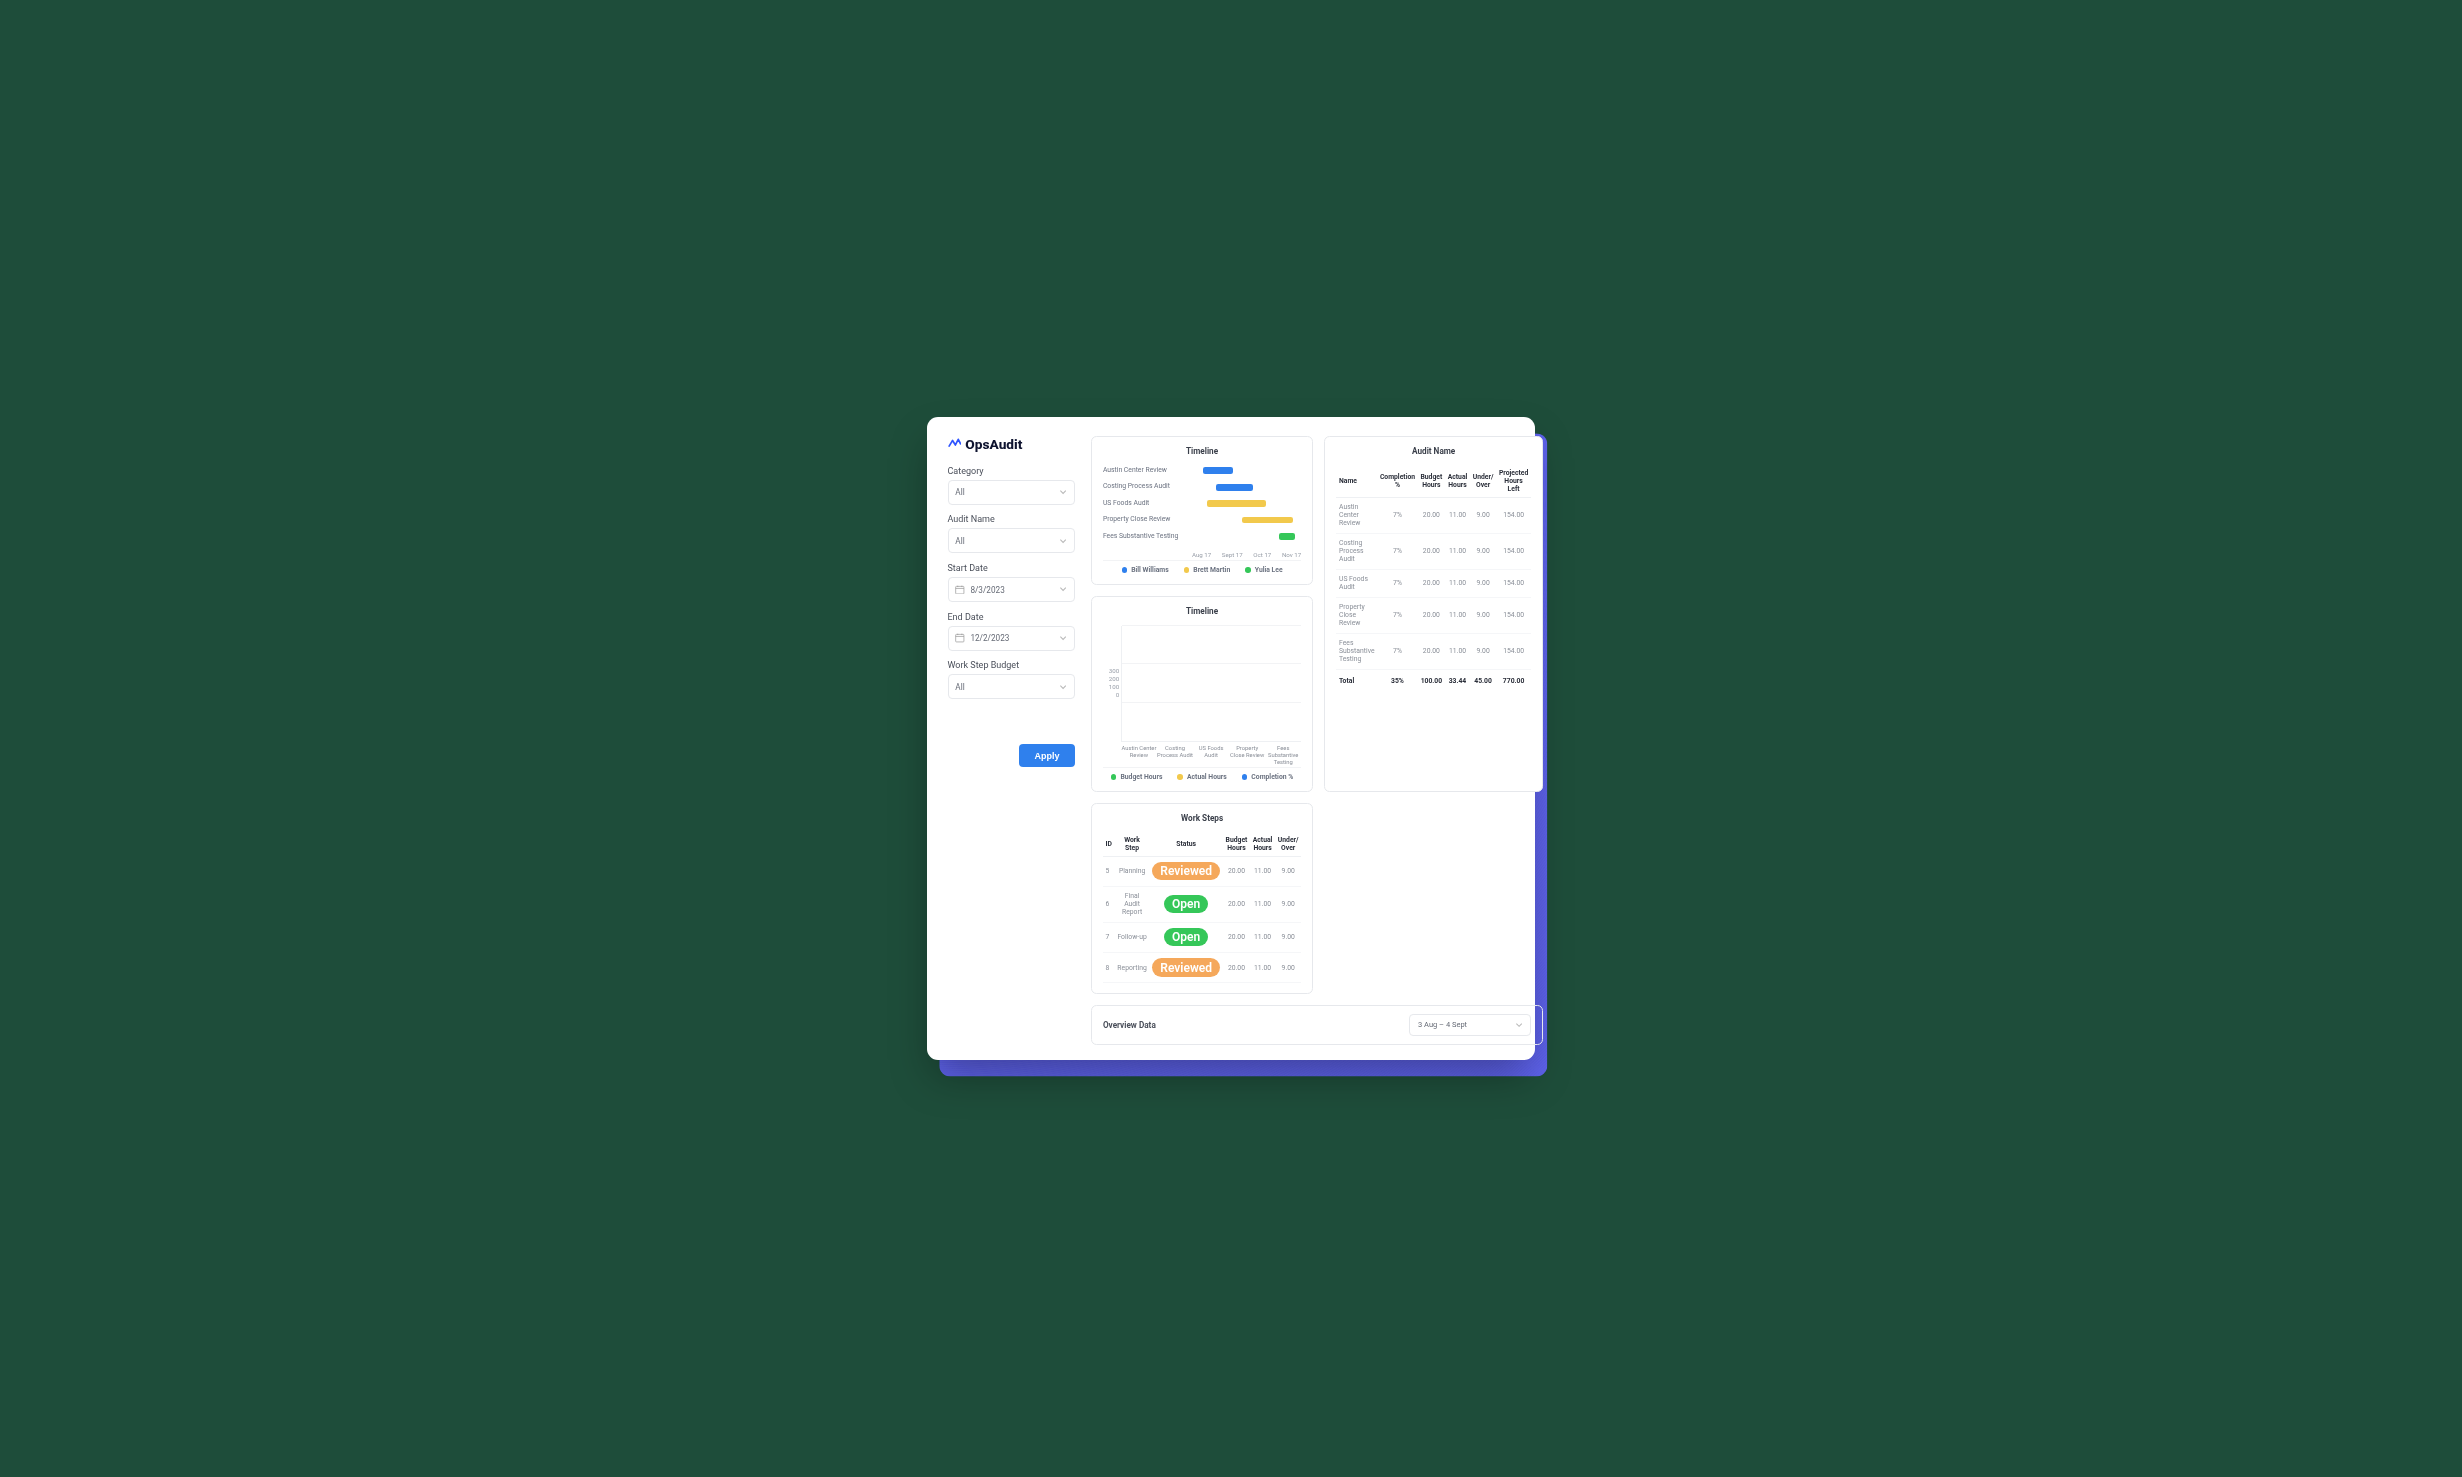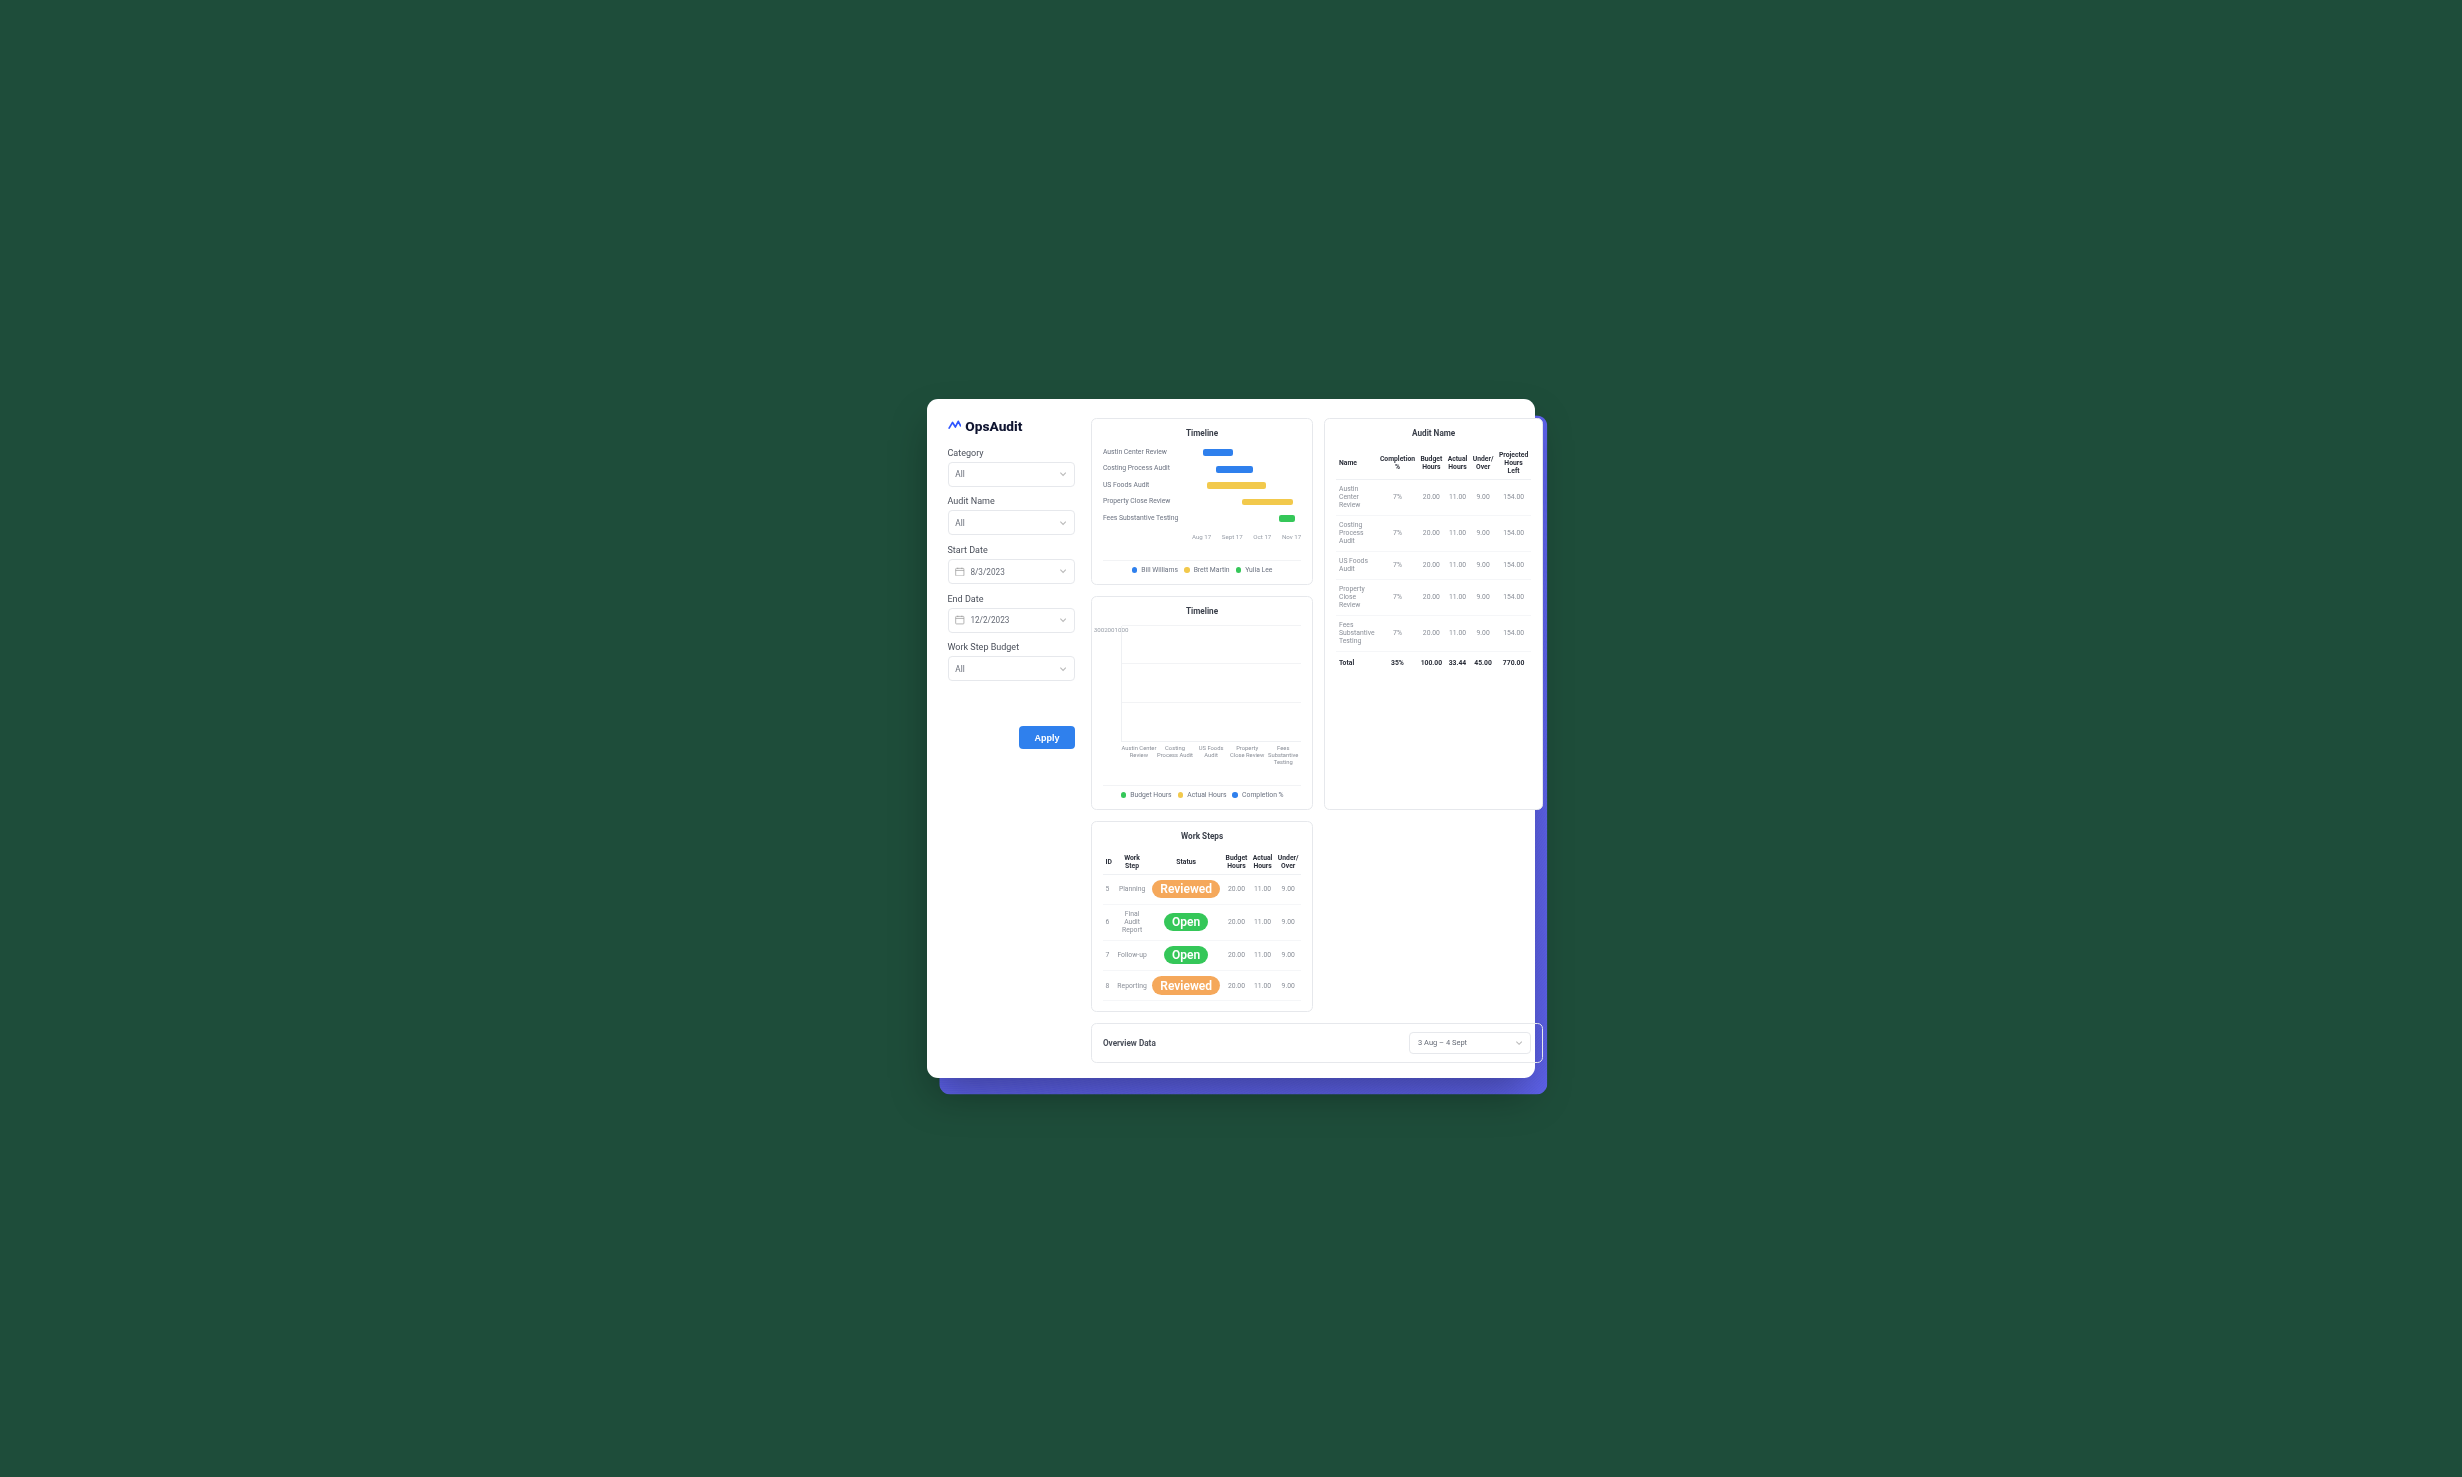--- a/index.html
+++ b/index.html
@@ -74,34 +74,34 @@
     padding:6.2px 15px;font-size:9px;font-weight:600;cursor:pointer;
   }
 
   
   .main{display:grid;grid-template-columns:1fr 1fr;gap:11px;}
   .card{
     border:0.7px solid var(--border);border-radius:5.5px;background:#fff;
     padding:9.6px 11px;box-sizing:border-box;
   }
   .card-title{text-align:center;font-size:8.2px;font-weight:700;color:#3a3f4a;margin-bottom:9.6px;}
-  .legend{display:flex;justify-content:center;gap:6px;margin-top:19px;border-top:0.7px solid #f2f3f5;padding-top:5.5px;}
+  .legend{display:flex;justify-content:center;gap:15px;margin-top:1px;border-top:0.7px solid #f2f3f5;padding-top:5.5px;font-weight:bold;}
   .legend span{display:flex;align-items:center;gap:4.1px;font-size:6.8px;color:#6b7280;}
   .dot{width:5.5px;height:5.5px;border-radius:50%;}
 
   
   .gantt{display:grid;grid-template-columns:89px 1fr;row-gap:6.8px;font-size:6.8px;color:#6b7280;}
   .gantt-label{white-space:nowrap;}
   .gantt-track{position:relative;height:9.6px;}
   .gantt-bar{position:absolute;height:6.8px;top:1.4px;border-radius:2.1px;}
   .gantt-axis{grid-column:2;display:flex;justify-content:space-between;font-size:6.2px;color:#9aa0aa;margin-top:2.7px;}
 
   
   .barchart{position:relative;height:116px;display:flex;align-items:stretch;gap:4.1px;padding-left:18px;}
-  .yaxis{position:absolute;left:0;top:0;bottom:2px;width:16.4px;display:flex;justify-content:center;font-size:6.2px;color:#9aa0aa;text-align:right;}
+  .yaxis{position:absolute;left:0;top:0;bottom:2px;width:16.4px;display:flex;flex-direction:column;justify-content:center;font-size:6.2px;color:#9aa0aa;text-align:right;}
   .plot{flex:1;display:flex;align-items:flex-end;gap:6.8px;border-left:0.7px solid #eef0f3;border-bottom:0.7px solid #eef0f3;padding:0 2.7px;position:relative;}
   .grid{position:absolute;inset:0;pointer-events:none;}
   .grid div{position:absolute;left:0;right:0;border-top:0.7px solid #f2f3f5;}
   .group{flex:1;display:flex;align-items:flex-end;justify-content:center;gap:2.7px;}
   .bar{width:8.2px;border-radius:1.4px 1.4px 0 0;}
   .xlabels{display:flex;margin-left:18px;margin-top:2.7px;}
   .xlabels span{flex:1;text-align:center;font-size:5.8px;color:#8a8f98;line-height:1.2;}
 
   
   .table-title{text-align:center;font-size:8.2px;font-weight:700;color:#3a3f4a;margin-bottom:8.2px;}

